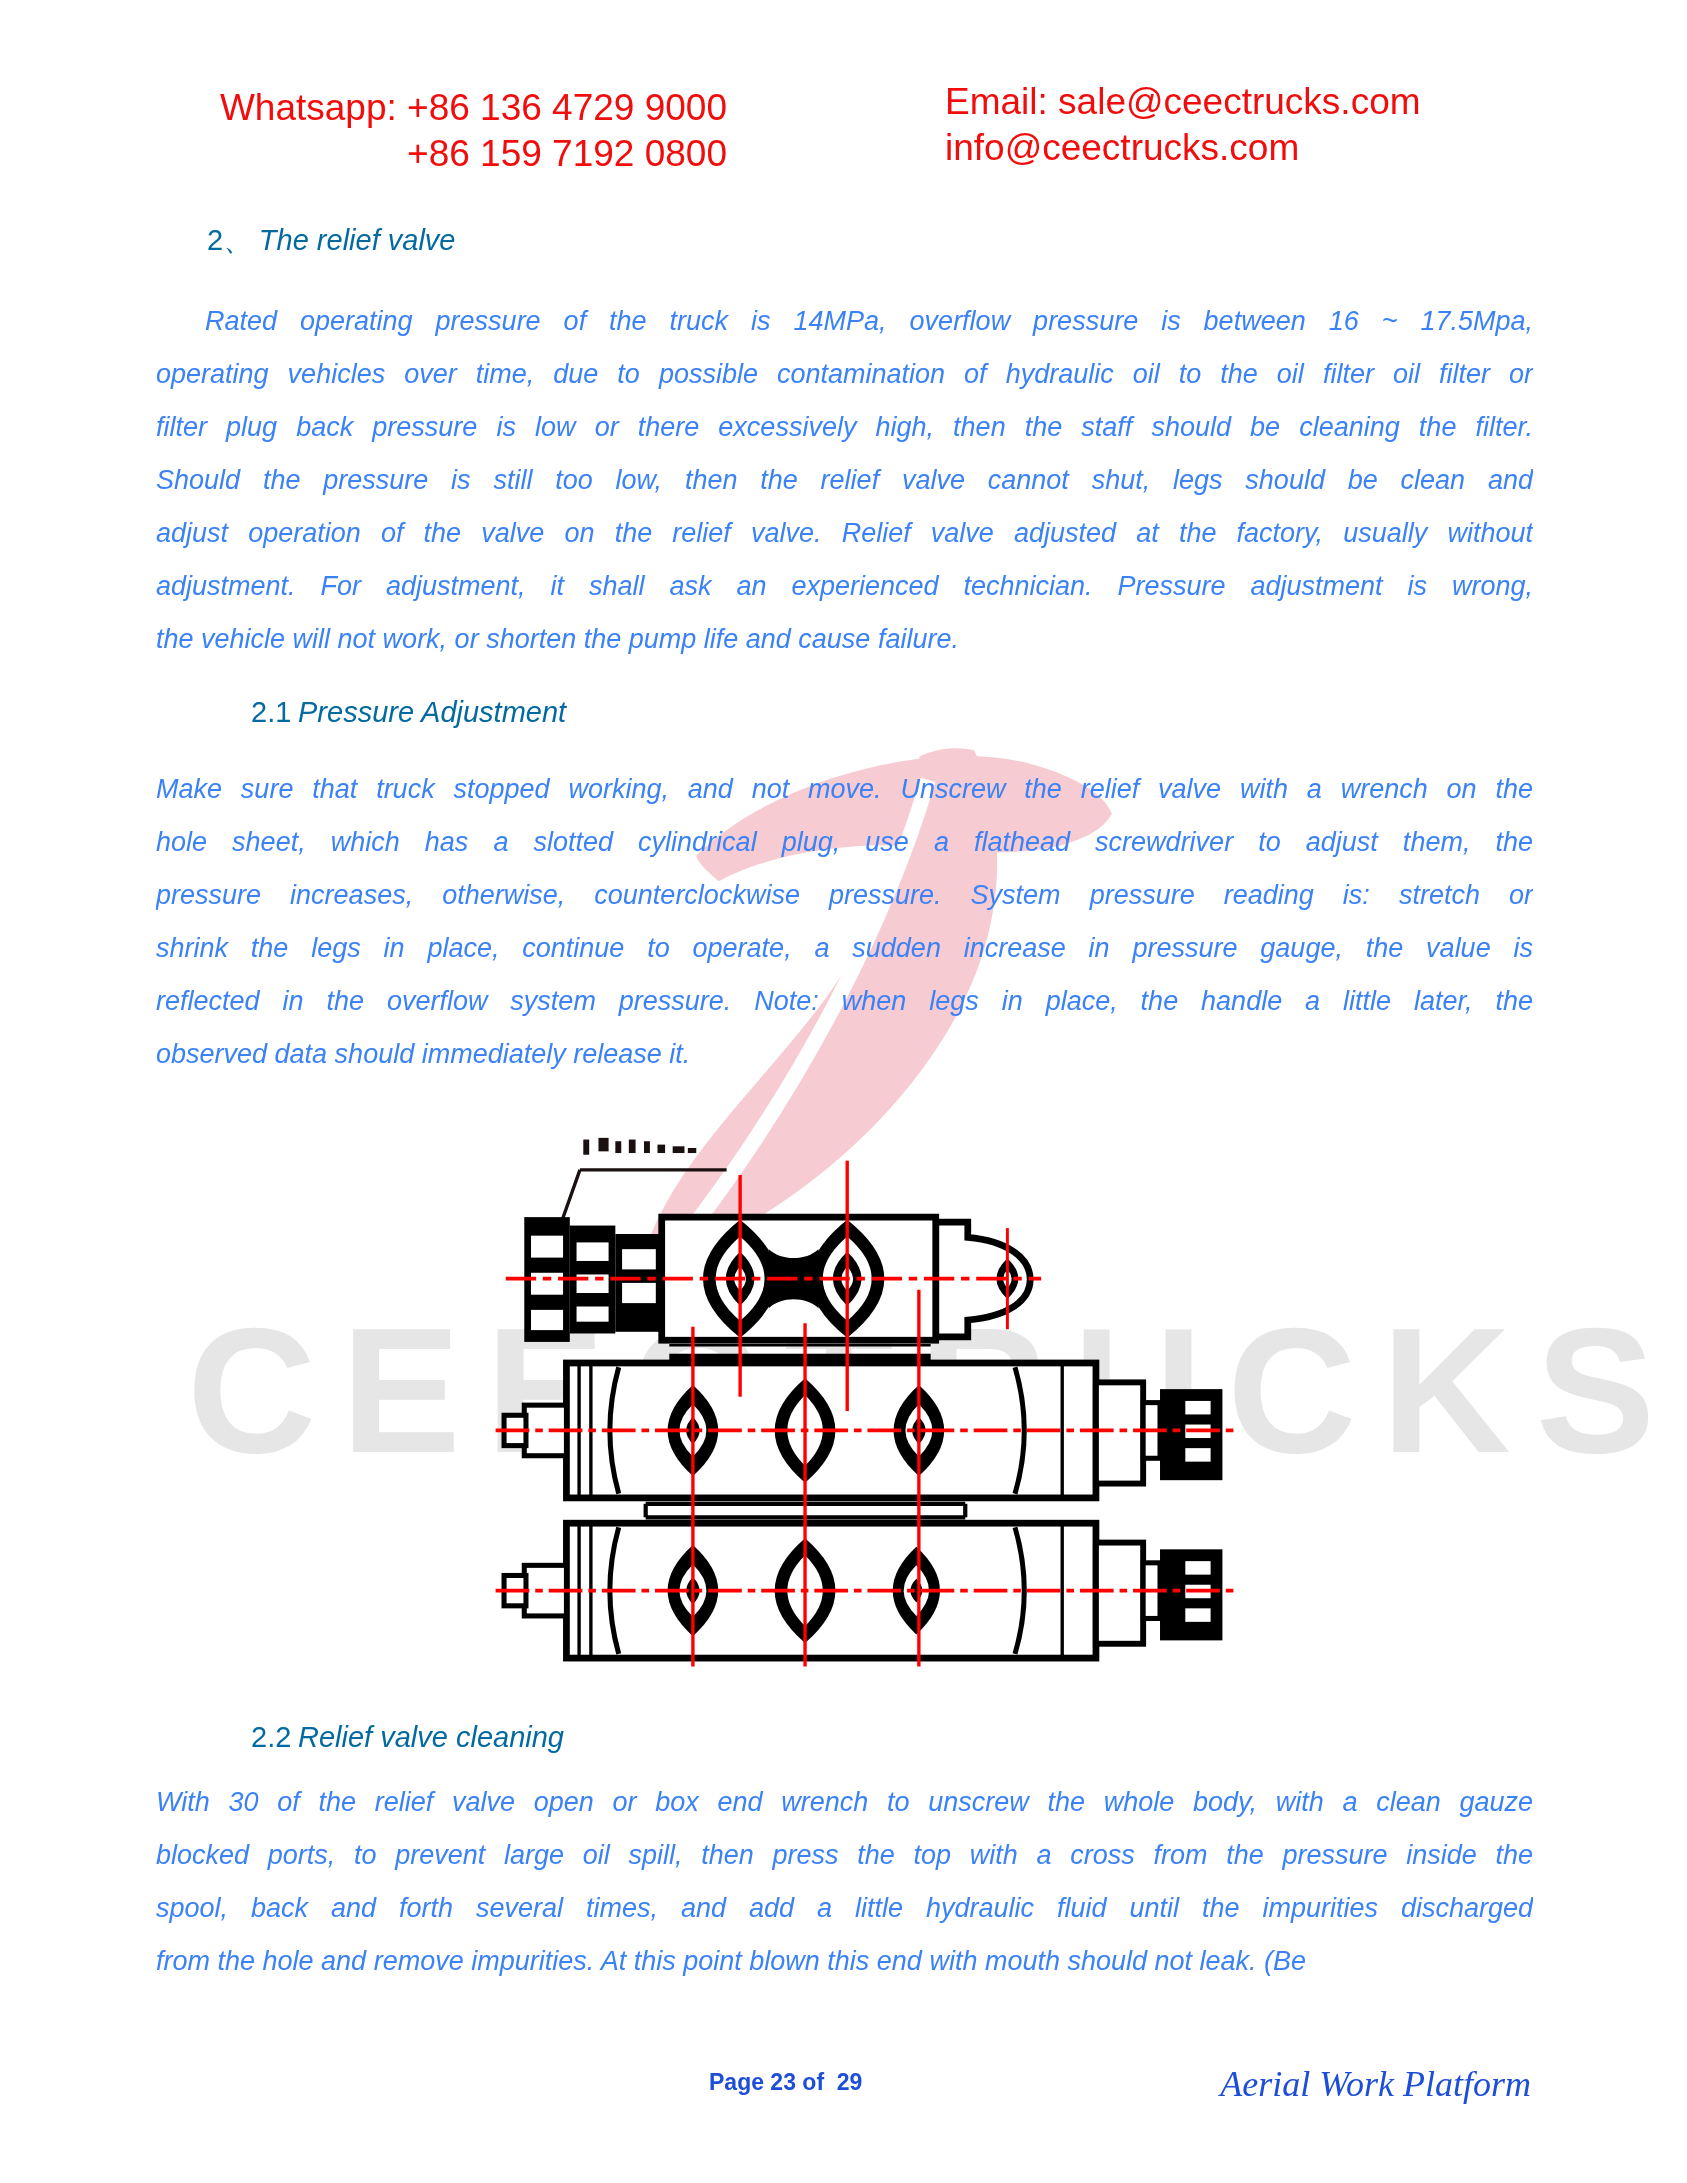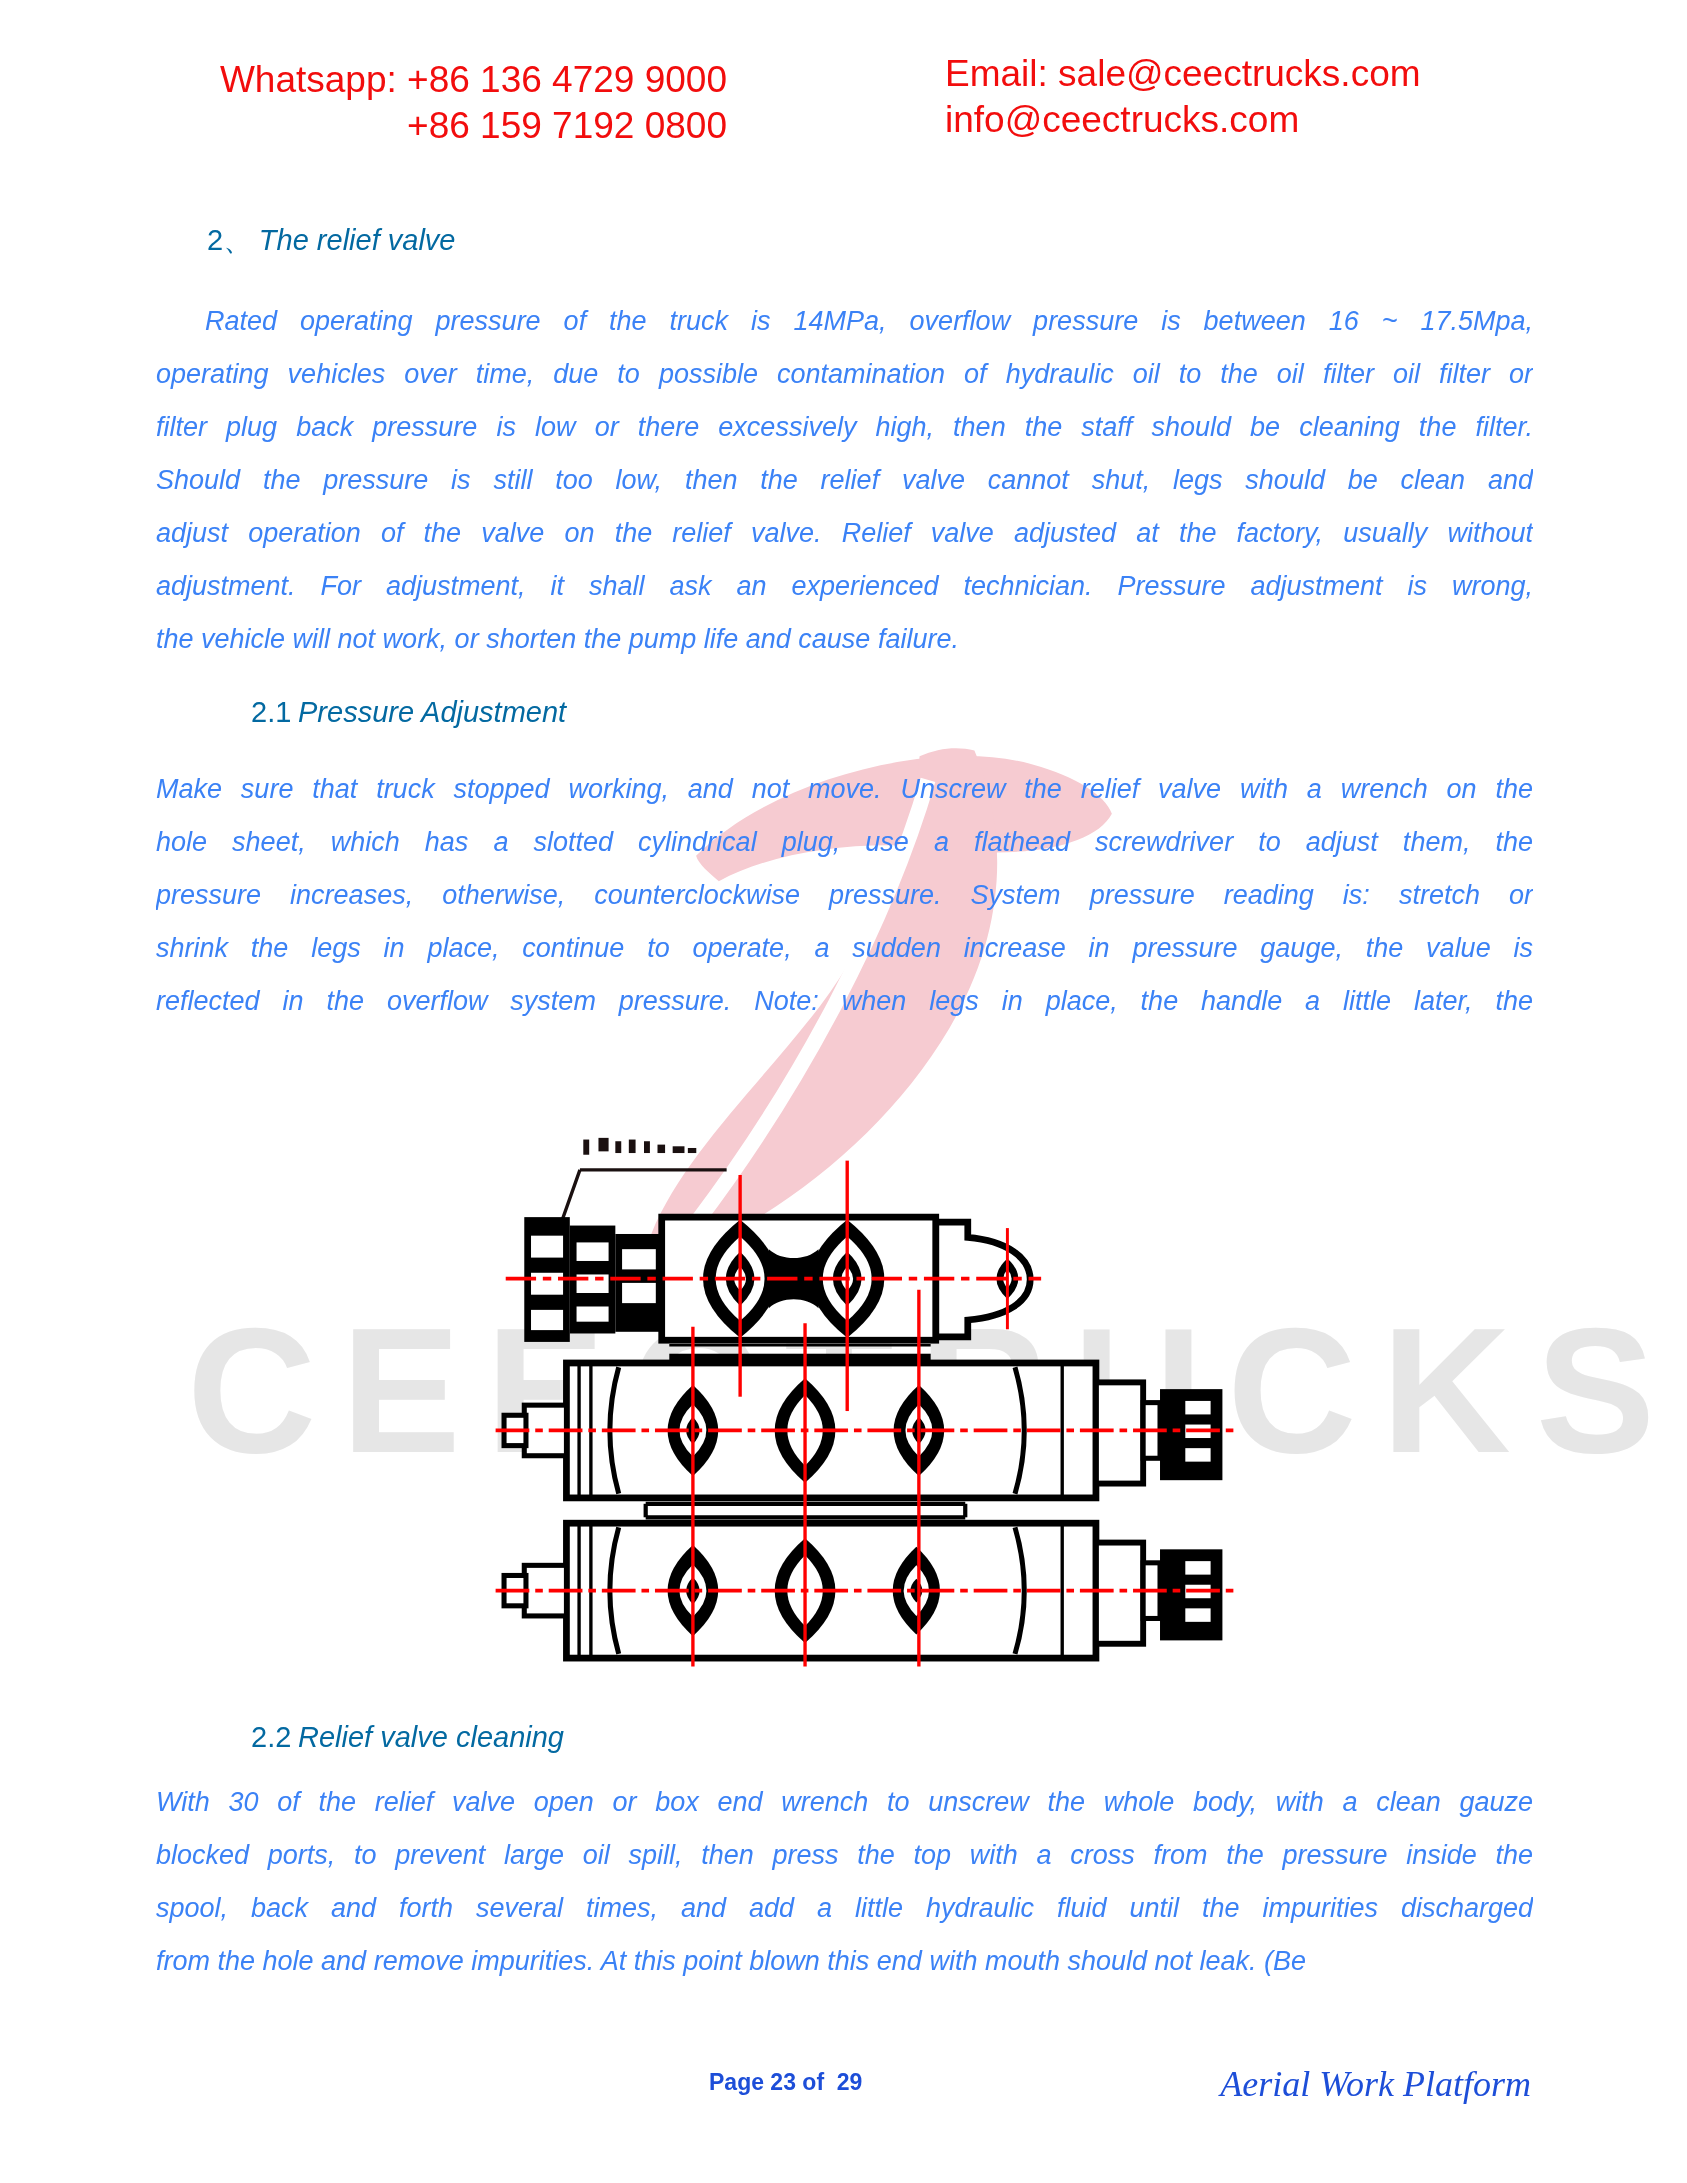--- a/index.html
+++ b/index.html
@@ -2,21 +2,21 @@
 <html style="font-size:13.5px"><head>
 <meta charset="utf-8">
 <style>
   html,body{margin:0;padding:0;background:#888;}
   .page{
     position:relative;width:1687px;height:2183px;margin:0 auto;
     background:#ffffff;overflow:hidden;
     font-family:"Liberation Sans",sans-serif;
   }
   
-  .hdr{position:absolute;z-index:3;color:#f20d0d;font-size:37px;line-height:46px;font-weight:400;}
+  .hdr{position:absolute;z-index:3;color:#f20d0d;font-size:37px;line-height:46px;font-weight:400;margin-top:28px;}
   .hdr-left{left:196px;top:57px;width:531px;text-align:right;}
   .hdr-right{left:945px;top:51px;width:506px;}
   
   .h{position:absolute;z-index:3;font-size:29px;color:#0369a1;white-space:nowrap;}
   .hnum{font-style:normal;padding-right:6.7px;}
   .htitle{font-style:italic;}
   .para{position:absolute;z-index:3;width:1377px;font-size:27px;font-style:italic;color:#3b82f6;}
   .pline{height:53px;line-height:53px;text-align:justify;overflow:hidden;}
   .pline::after{content:"";display:inline-block;width:100%;height:0;}
   .pline-last{text-align:left;}
@@ -76,20 +76,21 @@
   <div class="h" style="left:251px;top:696px;">
     <span class="hnum">2.1</span><span class="htitle">Pressure Adjustment</span>
   </div>
 
   <div class="para" style="left:156px;top:763px;">
       <div class="pline">Make sure that truck stopped working, and not move. Unscrew the relief valve with a wrench on the</div>
       <div class="pline">hole sheet, which has a slotted cylindrical plug, use a flathead screwdriver to adjust them, the</div>
       <div class="pline">pressure increases, otherwise, counterclockwise pressure. System pressure reading is: stretch or</div>
       <div class="pline">shrink the legs in place, continue to operate, a sudden increase in pressure gauge, the value is</div>
       <div class="pline">reflected in the overflow system pressure. Note: when legs in place, the handle a little later, the</div>
+      <div class="pline pline-last">observed data should immediately release it.</div>
     </div>
 
   <svg class="diagram" width="801" height="557" viewBox="0 0 950 660">
 
     <g fill="#1a1010">
       <rect x="132" y="30" width="7" height="18"></rect>
         <rect x="150" y="28" width="12" height="16"></rect>
       <rect x="170" y="32" width="7" height="14"></rect>
         <rect x="186" y="30" width="8" height="16"></rect>
       <rect x="204" y="32" width="7" height="14"></rect>

